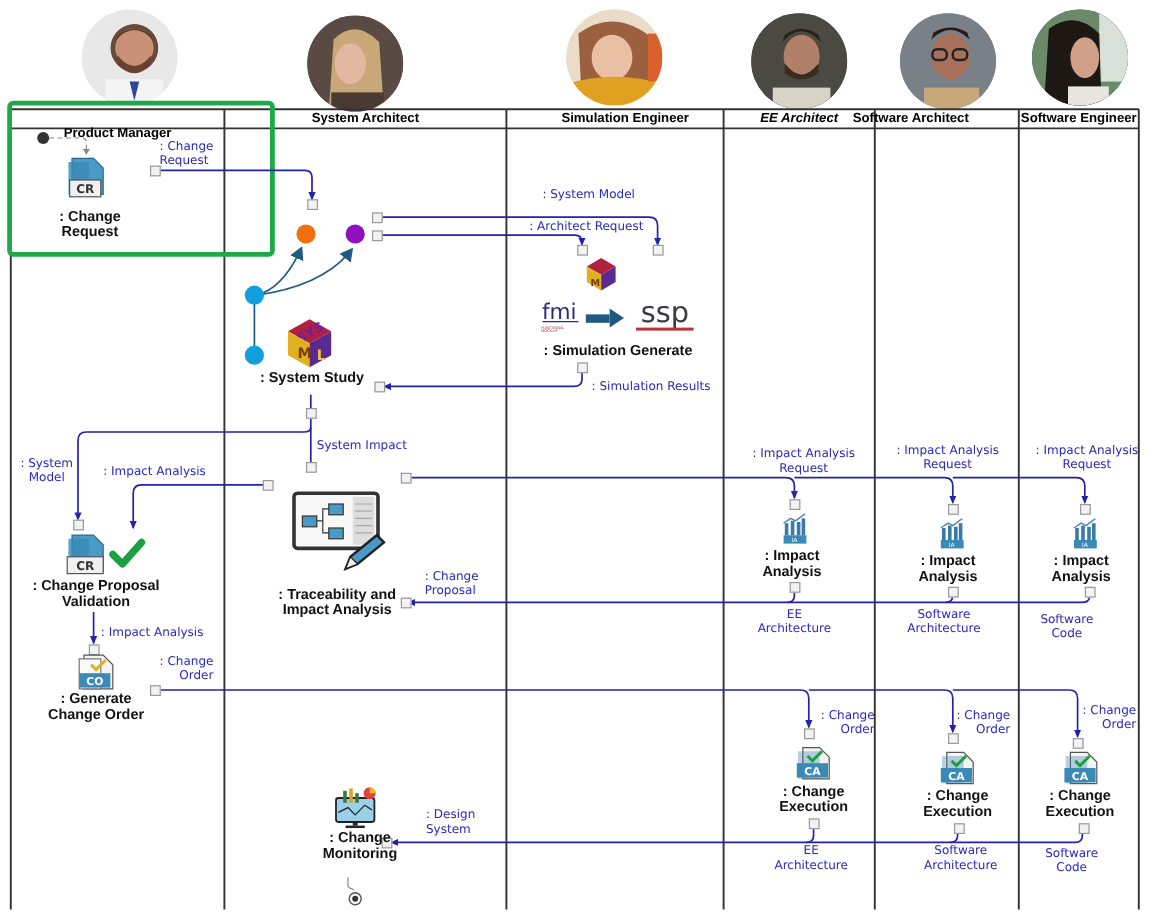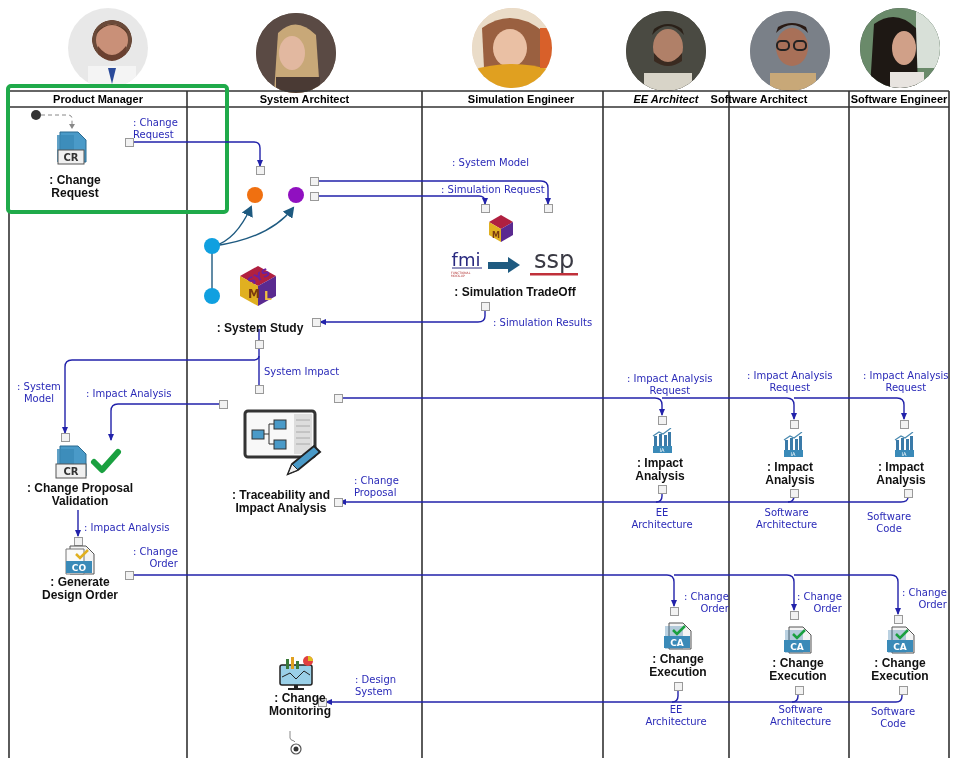--- a/index.html
+++ b/index.html
@@ -142,21 +142,21 @@
     <circle cx="296" cy="195" r="8" fill="#9010c0"></circle>
     <circle cx="212" cy="246" r="8" fill="#10a0e0"></circle>
     <circle cx="212" cy="296" r="8" fill="#10a0e0"></circle>
   </g>
 
   <path d="M290 731 L290 738 Q290 740 294 741 L295 742" stroke="#888" stroke-width="1" fill="none"></path>
   <circle cx="296" cy="749" r="5" fill="#fff" stroke="#555" stroke-width="1.2"></circle>
   <circle cx="296" cy="749" r="2.5" fill="#333"></circle>
 </svg>
 
-<div class="lane-head" style="left:9px;width:178px;">Product Manager</div>
+<div class="lane-head" style="left:9px;width:178px;margin-top:12px;">Product Manager</div>
 <div class="lane-head" style="left:187px;width:235px;">System Architect</div>
 <div class="lane-head" style="left:422px;width:198px;">Simulation Engineer</div>
 <div class="lane-head" style="left:603px;width:126px;font-style:italic;">EE Architect</div>
 <div class="lane-head" style="left:699px;width:120px;">Software Architect</div>
 <div class="lane-head" style="left:849px;width:100px;">Software Engineer</div>
 
 <div class="pin" style="left:125px;top:138px;"></div>
 <div class="pin" style="left:256px;top:166px;"></div>
 <div class="pin" style="left:310px;top:177px;"></div>
 <div class="pin" style="left:310px;top:192px;"></div>
@@ -315,47 +315,47 @@
     <rect x="18" y="6" width="3" height="8" fill="#3a7a3a"></rect>
   <circle cx="30" cy="6" r="5" fill="#e04040"></circle>
     <path d="M30 6 L30 1 A5 5 0 0 1 35 6 Z" fill="#e0c020"></path>
   <path d="M4 22 L12 18 L18 24 L26 16 L32 20" stroke="#222" fill="none"></path>
   <rect x="16" y="30" width="4" height="3" fill="#222"></rect>
     <rect x="10" y="33" width="16" height="2" fill="#222"></rect>
 </svg>
 
 <div class="node-label" style="left:30px;top:174px;width:90px;white-space:pre-line;">: Change
 Request</div>
-<div class="node-label" style="left:210px;top:322px;width:100px;">: System Study</div>
-<div class="node-label" style="left:440px;top:286px;width:150px;">: Simulation TradeOff</div>
+<div class="node-label" style="left:210px;top:308px;width:100px;">: System Study</div>
+<div class="node-label" style="left:440px;top:286px;width:150px;">: Simulation Generate</div>
 <div class="node-label" style="left:20px;top:482px;width:120px;white-space:pre-line;">: Change Proposal
 Validation</div>
 <div class="node-label" style="left:226px;top:489px;width:110px;white-space:pre-line;">: Traceability and
 Impact Analysis</div>
 <div class="node-label" style="left:30px;top:576px;width:100px;white-space:pre-line;">: Generate
-Design Order</div>
+Change Order</div>
 <div class="node-label" style="left:250px;top:692px;width:100px;white-space:pre-line;">: Change
 Monitoring</div>
 <div class="node-label" style="left:622px;top:457px;width:76px;white-space:pre-line;">: Impact
 Analysis</div>
 <div class="node-label" style="left:752px;top:461px;width:76px;white-space:pre-line;">: Impact
 Analysis</div>
 <div class="node-label" style="left:863px;top:461px;width:76px;white-space:pre-line;">: Impact
 Analysis</div>
 <div class="node-label" style="left:638px;top:653px;width:80px;white-space:pre-line;">: Change
 Execution</div>
 <div class="node-label" style="left:758px;top:657px;width:80px;white-space:pre-line;">: Change
 Execution</div>
 <div class="node-label" style="left:860px;top:657px;width:80px;white-space:pre-line;">: Change
 Execution</div>
 
 <div class="flow-label" style="left:133px;top:117px;white-space:pre-line;">: Change
 Request</div>
 <div class="flow-label" style="left:452px;top:157px;">: System Model</div>
-<div class="flow-label" style="left:441px;top:184px;">: Simulation Request</div>
+<div class="flow-label" style="left:441px;top:184px;">: Architect Request</div>
 <div class="flow-label" style="left:493px;top:317px;">: Simulation Results</div>
 <div class="flow-label" style="left:17px;top:381px;text-align:center;white-space:pre-line;">: System
 Model</div>
 <div class="flow-label" style="left:264px;top:366px;">System Impact</div>
 <div class="flow-label" style="left:86px;top:388px;">: Impact Analysis</div>
 <div class="flow-label" style="left:627px;top:373px;text-align:center;white-space:pre-line;">: Impact Analysis
 Request</div>
 <div class="flow-label" style="left:747px;top:370px;text-align:center;white-space:pre-line;">: Impact Analysis
 Request</div>
 <div class="flow-label" style="left:863px;top:370px;text-align:center;white-space:pre-line;">: Impact Analysis

